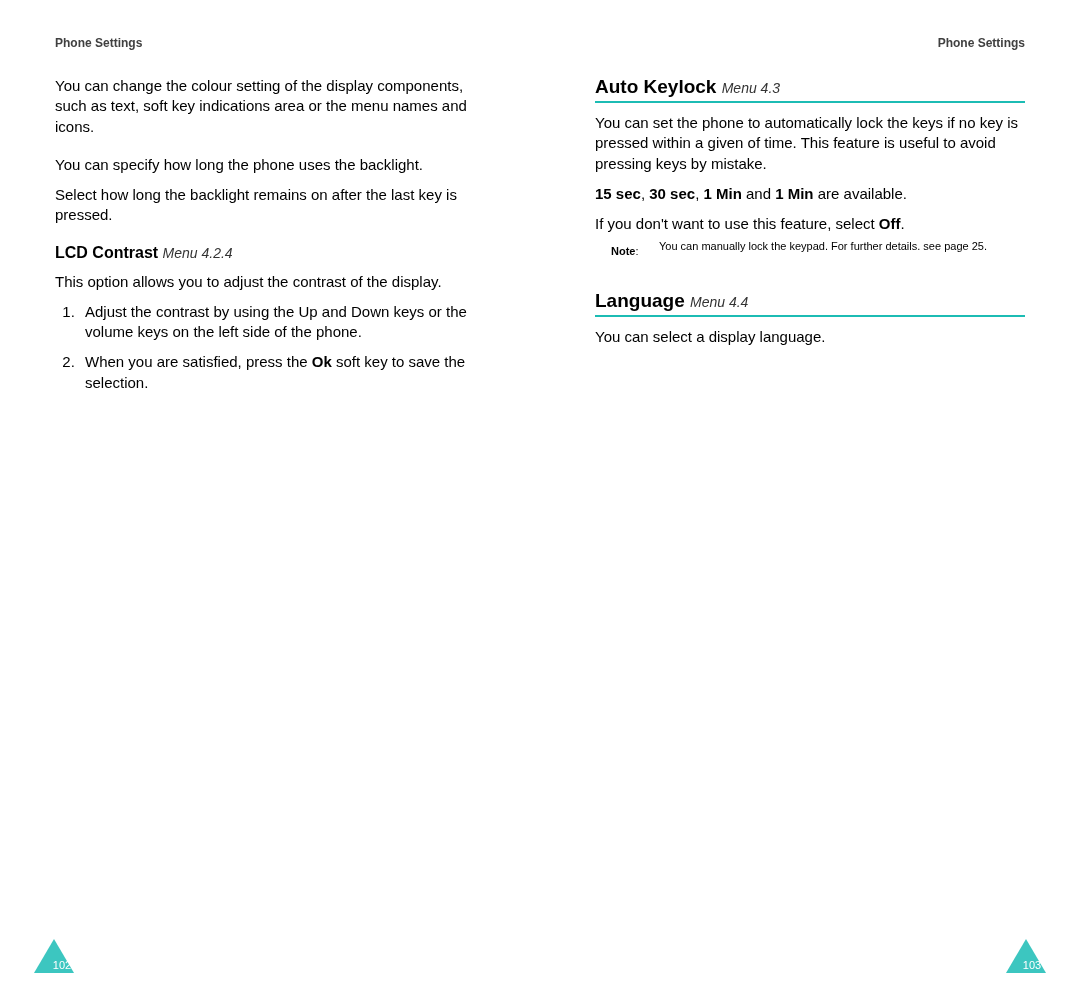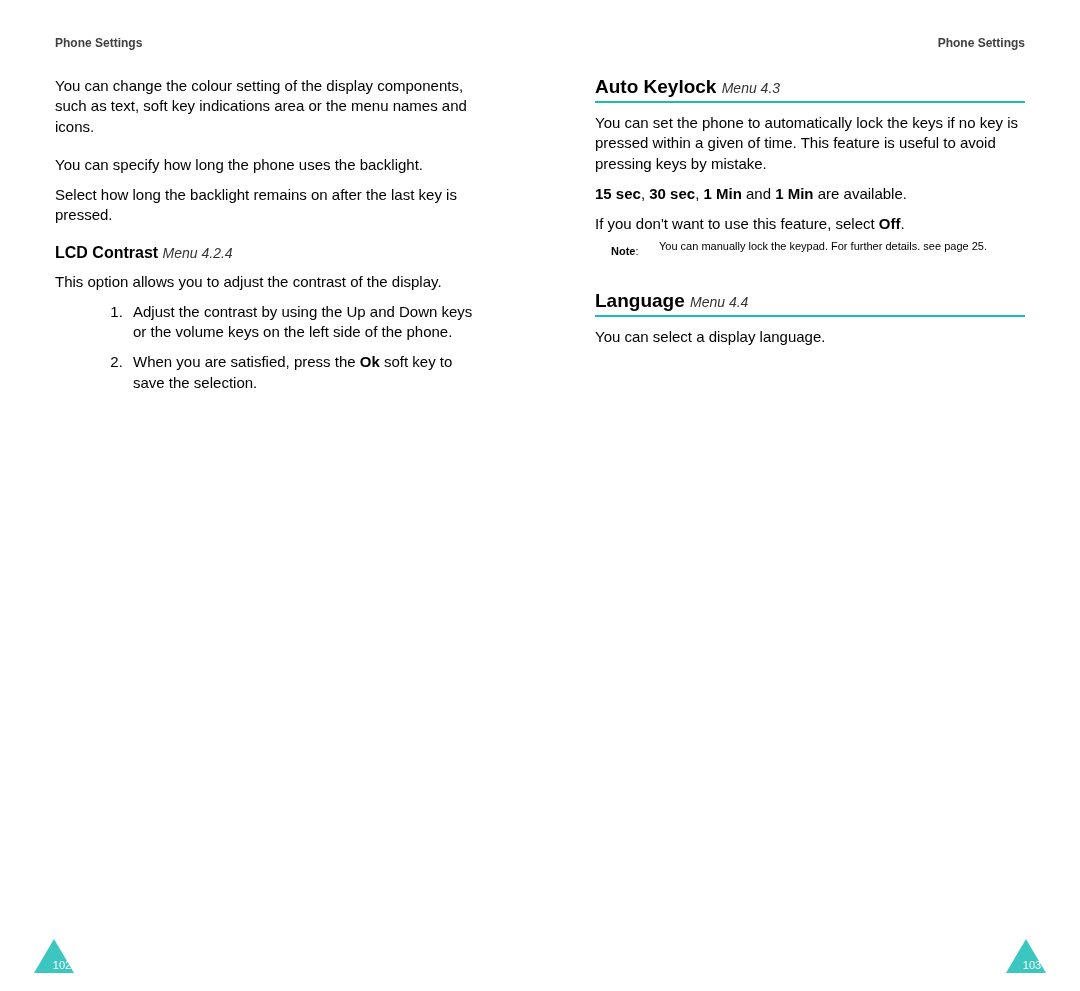--- a/index.html
+++ b/index.html
@@ -56,21 +56,21 @@
     line-height: 1.35;
     margin: 10px 0 18px 0;
   }
   .tight { margin-bottom: 10px; }
   ol {
     font-size: 15px;
     line-height: 1.35;
     padding-left: 24px;
     margin: 8px 0 18px 0;
   }
-  ol li { margin-bottom: 10px; padding-left: 6px; margin-left: 48px;}
+  ol li { margin-bottom: 10px; padding-left: 6px;}
   .note-block {
     font-size: 11px;
     line-height: 1.35;
     margin: 10px 0 18px 16px;
   }
   .note-block .note-label { font-weight: bold; }
   .note-block .note-body {
     display: block;
     padding-left: 48px;
     margin-top: -20px;

